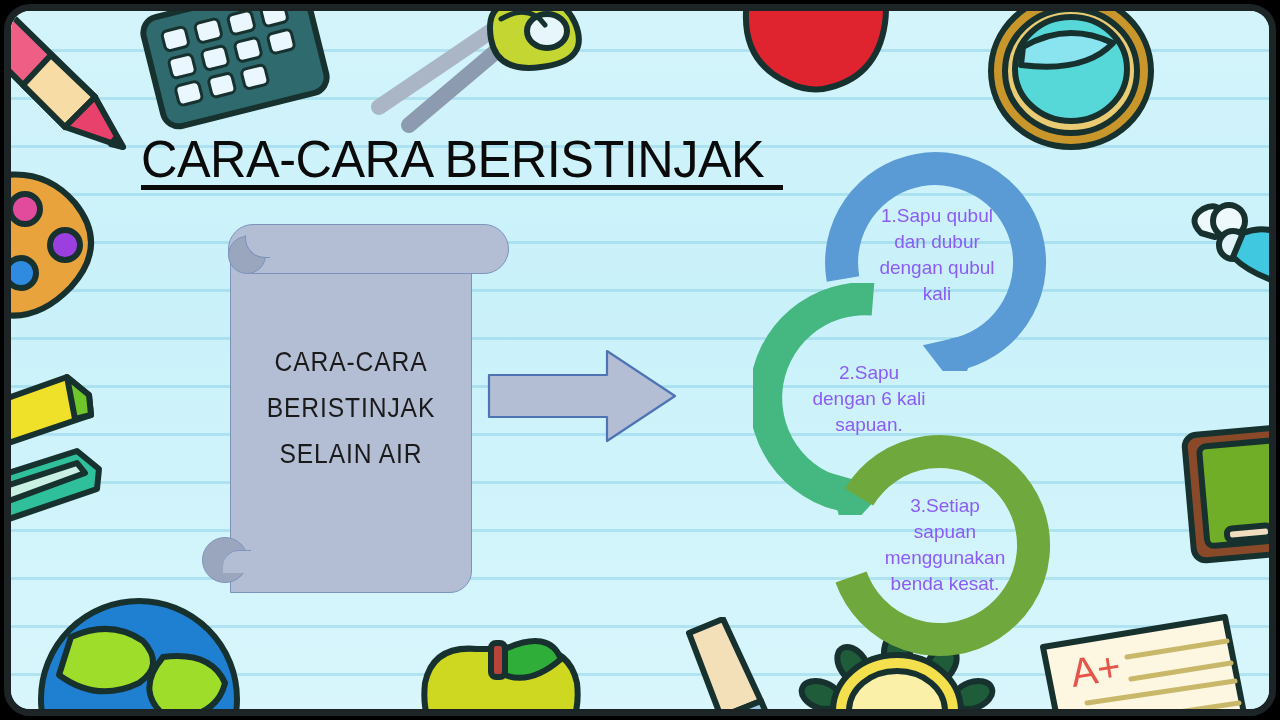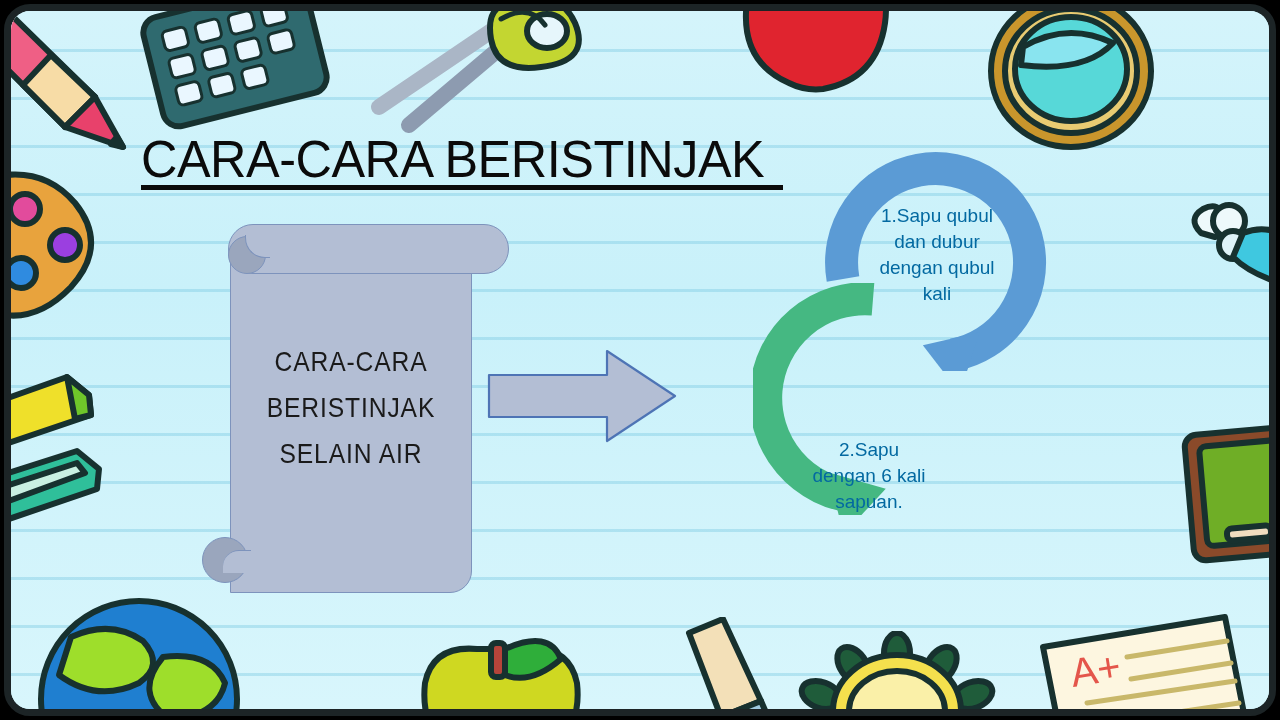--- a/index.html
+++ b/index.html
@@ -62,27 +62,27 @@
       font-size:28px;line-height:46px;color:#1a1a1a;letter-spacing:1px;
       transform:scaleX(.88);transform-origin:center;}
 
   
   .bigarrow{position:absolute;left:476px;top:338px;width:190px;height:94px;}
 
   
   .circ{position:absolute;}
   .circ .lbl{position:absolute;inset:0;display:flex;align-items:center;
              justify-content:center;text-align:center;
-             font-size:19px;line-height:26px;color:#0369a1;
+             font-size:19px;line-height:26px;color:#8b5cf6;
              padding:0 34px;box-sizing:border-box;}
   .c1{left:810px;top:128px;width:232px;height:232px;}
   .c2{left:742px;top:272px;width:232px;height:232px;}
   .c3{left:818px;top:418px;width:232px;height:232px;}
   .c1 .lbl{font-size:19px;}
-  .c2 .lbl{font-size:19px;padding:0 42px;align-items:flex-end;}
+  .c2 .lbl{font-size:19px;padding:0 42px;}
   .c3 .lbl{font-size:19px;padding:0 30px;}
 </style>
 </head>
 <body>
 
 <div class="slide">
  <div class="frame">
   <div class="paper"></div>
 
   <svg class="deco" style="left:-12px;top:-6px;" width="150" height="170" viewBox="0 0 150 170">
@@ -278,15 +278,29 @@
     </svg>
     <div class="lbl">
       <div>
         <div>2.Sapu</div>
         <div>dengan 6 kali</div>
         <div>sapuan.</div>
       </div>
     </div>
   </div>
 
+  <div class="circ c3">
+    <svg viewBox="0 0 232 232" width="232" height="232">
+      <path d="M30 68
+               A 94 94 0 1 1 22 148" fill="none" stroke="#6fa83c" stroke-width="33" stroke-linecap="butt"></path>
+    </svg>
+    <div class="lbl">
+      <div>
+        <div>3.Setiap</div>
+        <div>sapuan</div>
+        <div>menggunakan</div>
+        <div>benda kesat.</div>
+      </div>
+    </div>
+  </div>
 
  </div>
 </div>
 
 </body></html>

